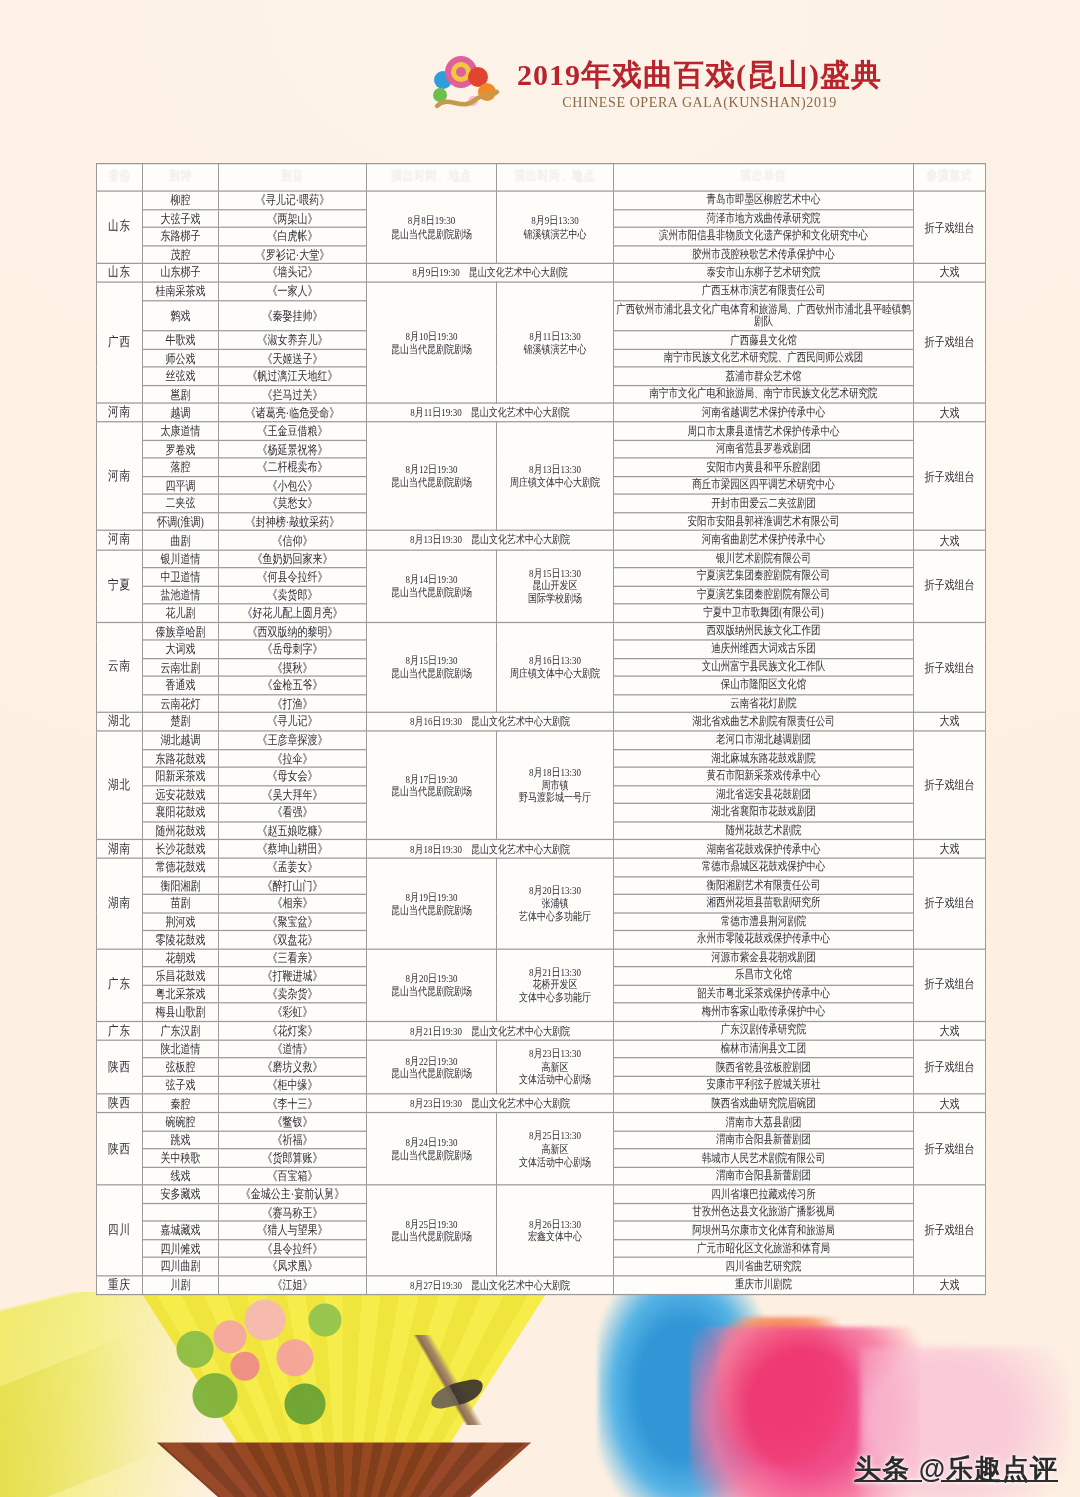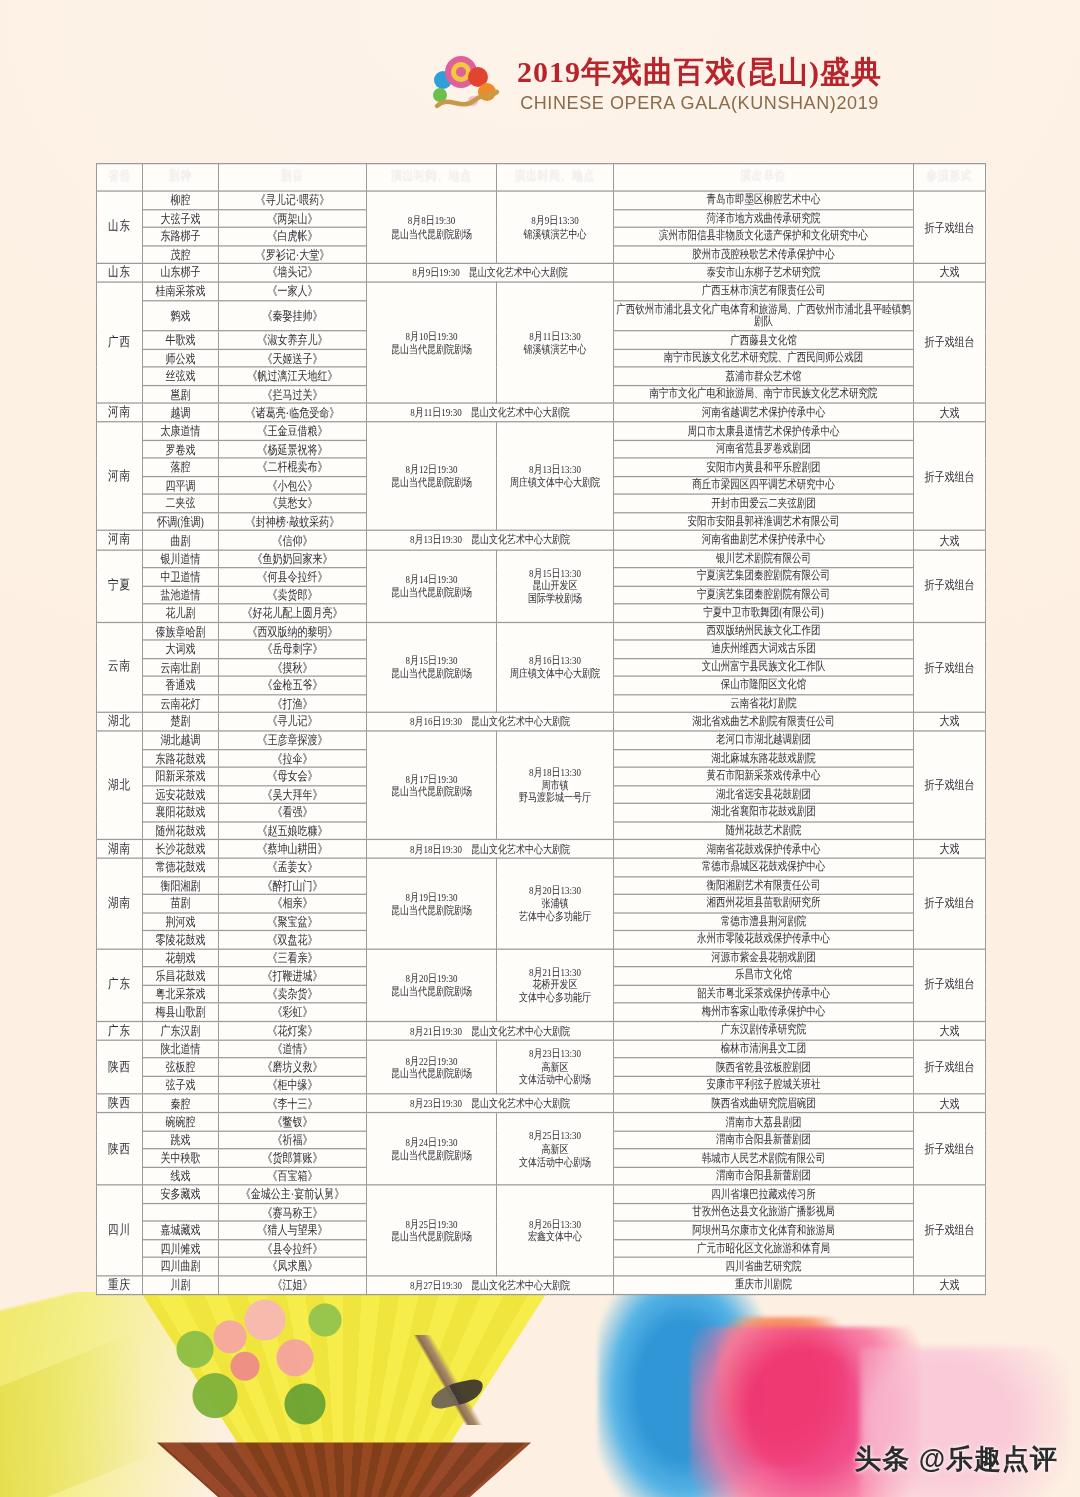--- a/index.html
+++ b/index.html
@@ -15,22 +15,22 @@
       radial-gradient(120% 60% at 50% 0%, #fdf3e9 0%, #fdf1e4 55%, #fdf0e2 100%);
     z-index:0;}
 
   
   .masthead{position:absolute;top:42px;left:0;width:964px;height:86px;z-index:5;
     display:flex;align-items:center;justify-content:flex-end;padding-right:82px;box-sizing:border-box;}
   .logo-mark{width:72px;height:62px;position:relative;margin-right:14px;flex:0 0 auto;}
   .title-block{display:flex;flex-direction:column;align-items:center;}
   .title-cn{font-size:30px;font-weight:bold;letter-spacing:1px;
     color:#b8242c;font-family:"Liberation Serif",serif;line-height:1.05;white-space:nowrap;}
-  .title-en{font-size:18px;letter-spacing:.6px;color:#8a6a4a;margin-top:5px;white-space:nowrap;
-    font-family:Liberation Sans, sans-serif;}
+  .title-en{font-size:14px;letter-spacing:.6px;color:#8a6a4a;margin-top:5px;white-space:nowrap;
+    font-family:Liberation Serif, serif;}
 
   
   .sheet{position:absolute;left:96px;top:163px;width:889px;z-index:4;}
   table.schedule{border-collapse:collapse;width:889px;table-layout:fixed;
     font-size:10px;color:#2b2b33;}
   table.schedule td,table.schedule th{
     border:1px solid #9b9b9b;
     text-align:center;vertical-align:middle;
     padding:1px 2px;line-height:1.15;
     background:#fffdfa;
@@ -108,24 +108,24 @@
   .wash-orange{position:absolute;left:718px;bottom:30px;width:130px;height:150px;
     background:radial-gradient(ellipse at 50% 45%, #f4693c 0 38%, #f79468 62%, rgba(250,180,150,0) 82%);
     filter:blur(2px);opacity:.9;}
   .wash-pink{position:absolute;left:690px;bottom:-40px;width:230px;height:210px;
     background:radial-gradient(ellipse at 50% 40%, #ef2f7a 0 34%, #f7749f 58%, rgba(252,190,212,0) 82%);
     filter:blur(2px);opacity:.85;}
   .wash-pink2{position:absolute;left:860px;bottom:-30px;width:210px;height:180px;
     background:radial-gradient(ellipse at 40% 40%, #f9c3d6 0 40%, rgba(252,225,236,0) 80%);
     filter:blur(3px);opacity:.8;}
 
-  .watermark{position:absolute;right:22px;bottom:20px;z-index:8;
+  .watermark{position:absolute;right:22px;bottom:10px;z-index:8;
     font-family:"Liberation Sans",sans-serif;font-size:27px;font-weight:bold;
     color:#2c2c2c;letter-spacing:1px;white-space:nowrap;
-    text-shadow:0 0 3px rgba(255,255,255,.95),0 0 6px rgba(255,255,255,.8);}
+    text-shadow:0 0 3px rgba(255,255,255,.95),0 0 6px rgba(255,255,255,.8);text-decoration:underline;}
 </style>
 </head>
 <body>
 
 <div class="bg-wash"></div>
 
 <div class="masthead">
   <div class="logo-mark">
     <svg width="72" height="62" viewBox="0 0 72 62" aria-hidden="true">
       <circle cx="12" cy="26" r="9" fill="#2e9fd8"></circle>

